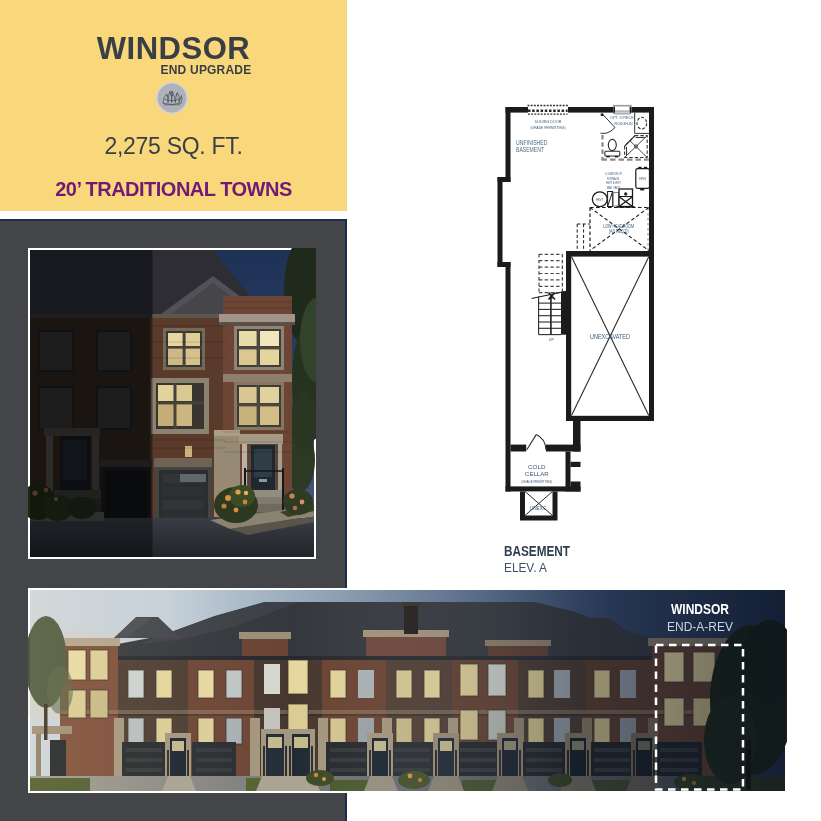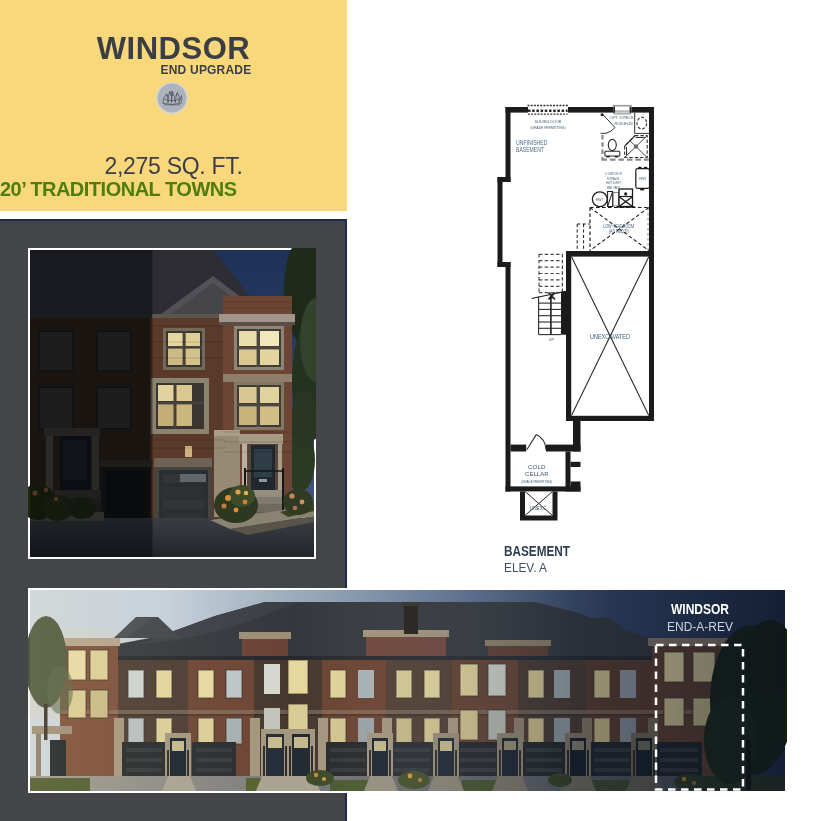--- a/index.html
+++ b/index.html
@@ -23,23 +23,23 @@
     <path d="M15.6,20.5 Q15.8,12.5 16,9 Q18.5,12.5 19.4,20.5"></path>
     <path d="M19.4,20.5 Q19.8,13.5 21.5,10.5 Q24,14.5 23,20.5"></path>
     <path d="M23,20.5 Q24.8,15.5 25.5,13.5 Q26.5,18 25,21"></path>
     <path d="M10.5,12 L12.8,15.5 M13.8,9.5 L15.4,14 M16,9 L16.6,14 M21.5,10.5 L19.8,14.5"></path>
     <path d="M8,17 Q16,20.5 24.5,16.5"></path>
     <path d="M6.5,21.2 Q16,23.8 25.5,21"></path>
     <path d="M8,22.8 L24,22.8"></path>
   </g>
 </svg>
 
-<div class="abs" style="left:0;top:133px;width:347px;text-align:center;font-size:23px;font-weight:normal;color:#3a3e45;letter-spacing:-0.3px;margin-top:20px;">2,275 SQ. FT.</div>
-
-<div class="abs" style="left:0;top:178px;width:347px;text-align:left;font-size:20px;font-weight:bold;color:#4d7c0f;letter-spacing:-0.5px;">20’ TRADITIONAL TOWNS</div>
+<div class="abs" style="left:0;top:133px;width:347px;text-align:center;font-size:23px;font-weight:normal;color:#3a3e45;letter-spacing:-0.3px;">2,275 SQ. FT.</div>
+
+<div class="abs" style="left:0;top:178px;width:347px;text-align:center;font-size:20px;font-weight:bold;color:#701a75;letter-spacing:-0.5px;">20’ TRADITIONAL TOWNS</div>
 
 <div class="abs" style="left:0;top:219px;width:345px;height:602px;background:#434549;border-top:2px solid #1d2c4e;border-right:2px solid #1d2c4e;"></div>
 
 <svg class="abs" style="left:28px;top:248px;background:#fff;" width="288" height="311" viewBox="0 0 288 311">
   <defs>
     <linearGradient id="lsky" x1="0" y1="0" x2="0" y2="1">
       <stop offset="0" stop-color="#1e3156"></stop>
       <stop offset="0.55" stop-color="#2c4166"></stop>
       <stop offset="1" stop-color="#44567a"></stop>
     </linearGradient>

